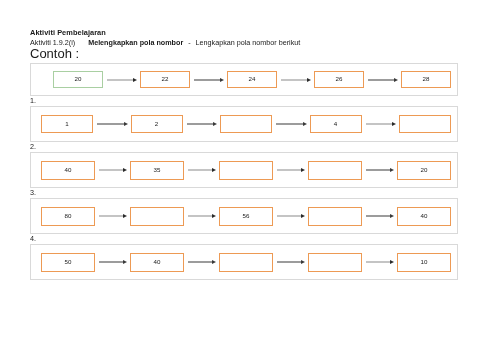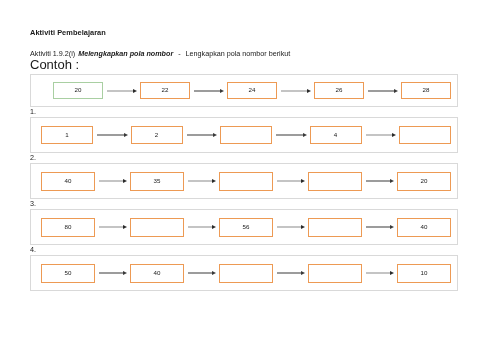--- a/index.html
+++ b/index.html
@@ -30,24 +30,24 @@
     line-height: 10px;
     letter-spacing: 0.05px;
   }
   .header-line2 {
     font-size: 7.2px;
     line-height: 10.5px;
     white-space: nowrap;
     display: flex;
     align-items: baseline;
   }
-  .header-line2 .code { margin-right: 3px; }
-  .header-line2 .strong { font-weight: bold; font-style: italic; }
+  .header-line2 .code { margin-right: 13px; }
+  .header-line2 .strong { font-weight: bold; }
   .header-line2 .dash { margin: 0 5px; }
-  .header-line2 .tail { font-weight: normal; margin-top: 11px; }
+  .header-line2 .tail { font-weight: normal; }
   .header-line3 {
     font-size: 13px;
     line-height: 10.5px;
   }
 
   
   .row-label {
     font-size: 7.2px;
     line-height: 9px;
     height: 9px;

